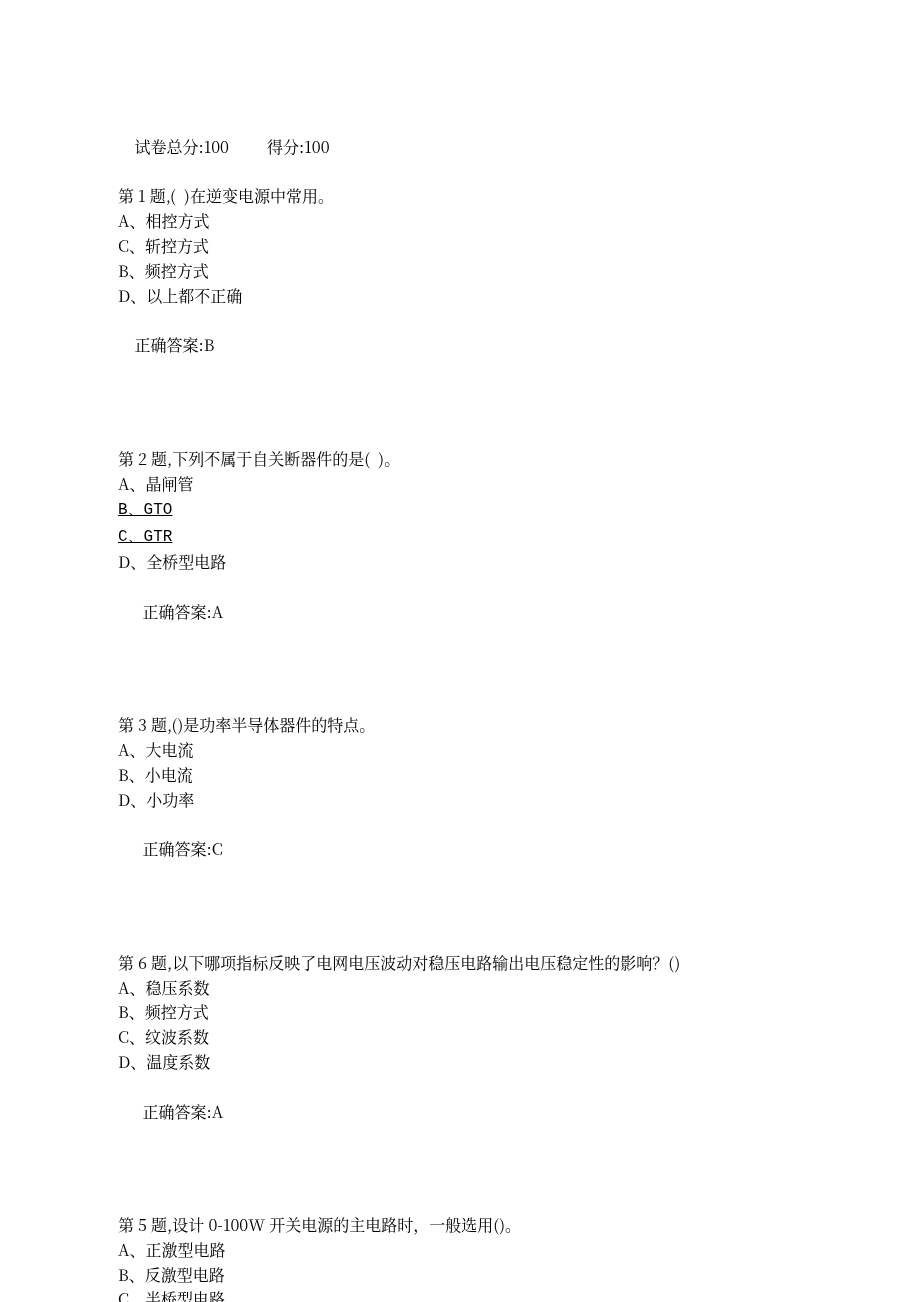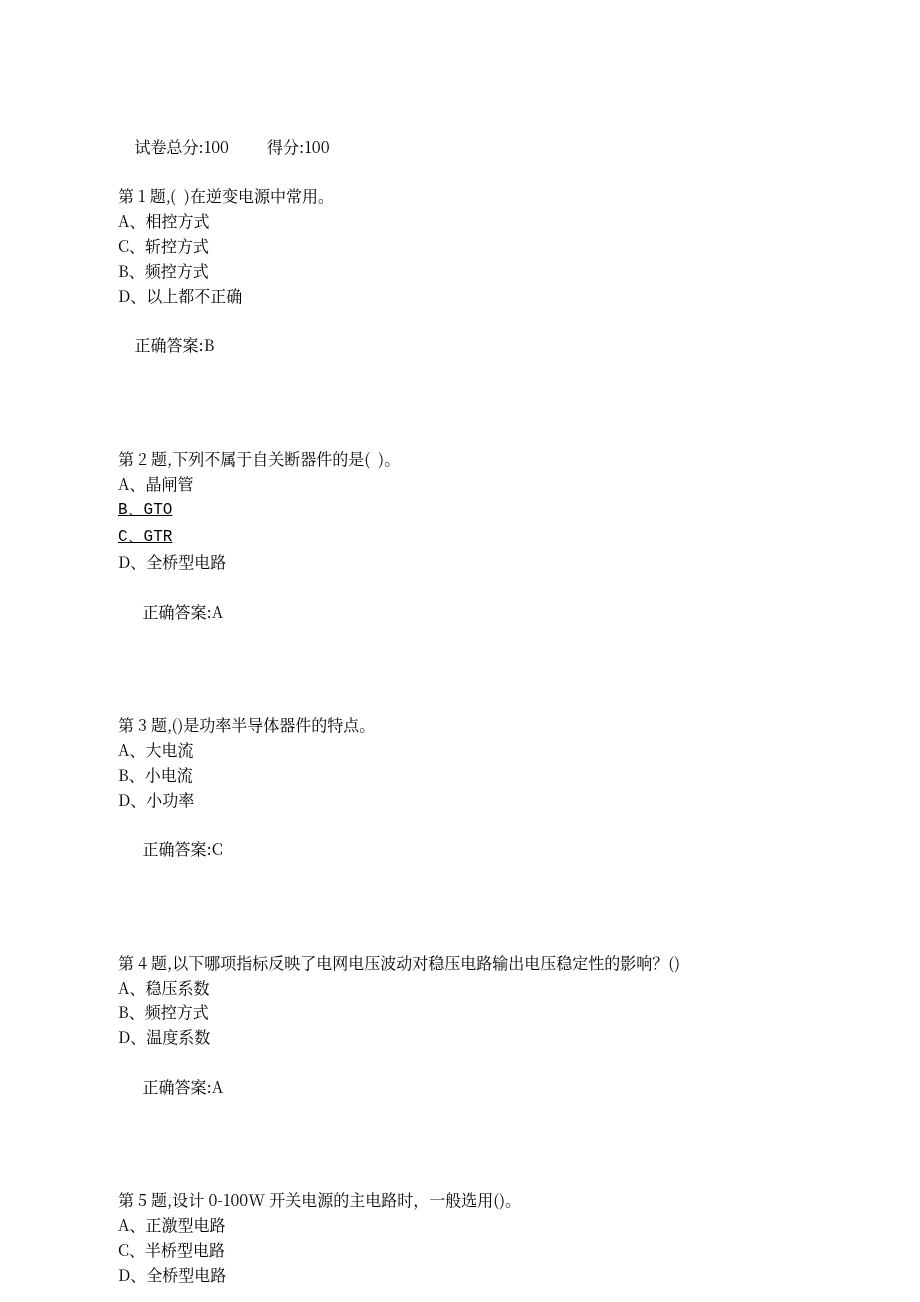--- a/index.html
+++ b/index.html
@@ -68,30 +68,32 @@
     <div class="line">第 3 题,()是功率半导体器件的特点。</div>
     <div class="line">A、大电流</div>
     <div class="line">B、小电流</div>
     <div class="line">D、小功率</div>
     <div class="line">
       <span>正确答案:</span><span>C</span>
     </div>
   </div>
 
   <div class="q-block">
-    <div class="line">第 4 题,以下哪项指标反映了电网电压波动对稳压电路输出电压稳定性的影响？()</div>
+    <div class="line">第 6 题,以下哪项指标反映了电网电压波动对稳压电路输出电压稳定性的影响？()</div>
     <div class="line">A、稳压系数</div>
     <div class="line">B、频控方式</div>
+    <div class="line">C、纹波系数</div>
     <div class="line">D、温度系数</div>
     <div class="line">
       <span>正确答案:</span><span>A</span>
     </div>
   </div>
 
   <div class="q-block">
     <div class="line">第 5 题,设计 0-100W 开关电源的主电路时，一般选用()。</div>
     <div class="line">A、正激型电路</div>
+    <div class="line">B、反激型电路</div>
     <div class="line">C、半桥型电路</div>
     <div class="line">D、全桥型电路</div>
 
   </div>
 
 </div>
 
 </body></html>

